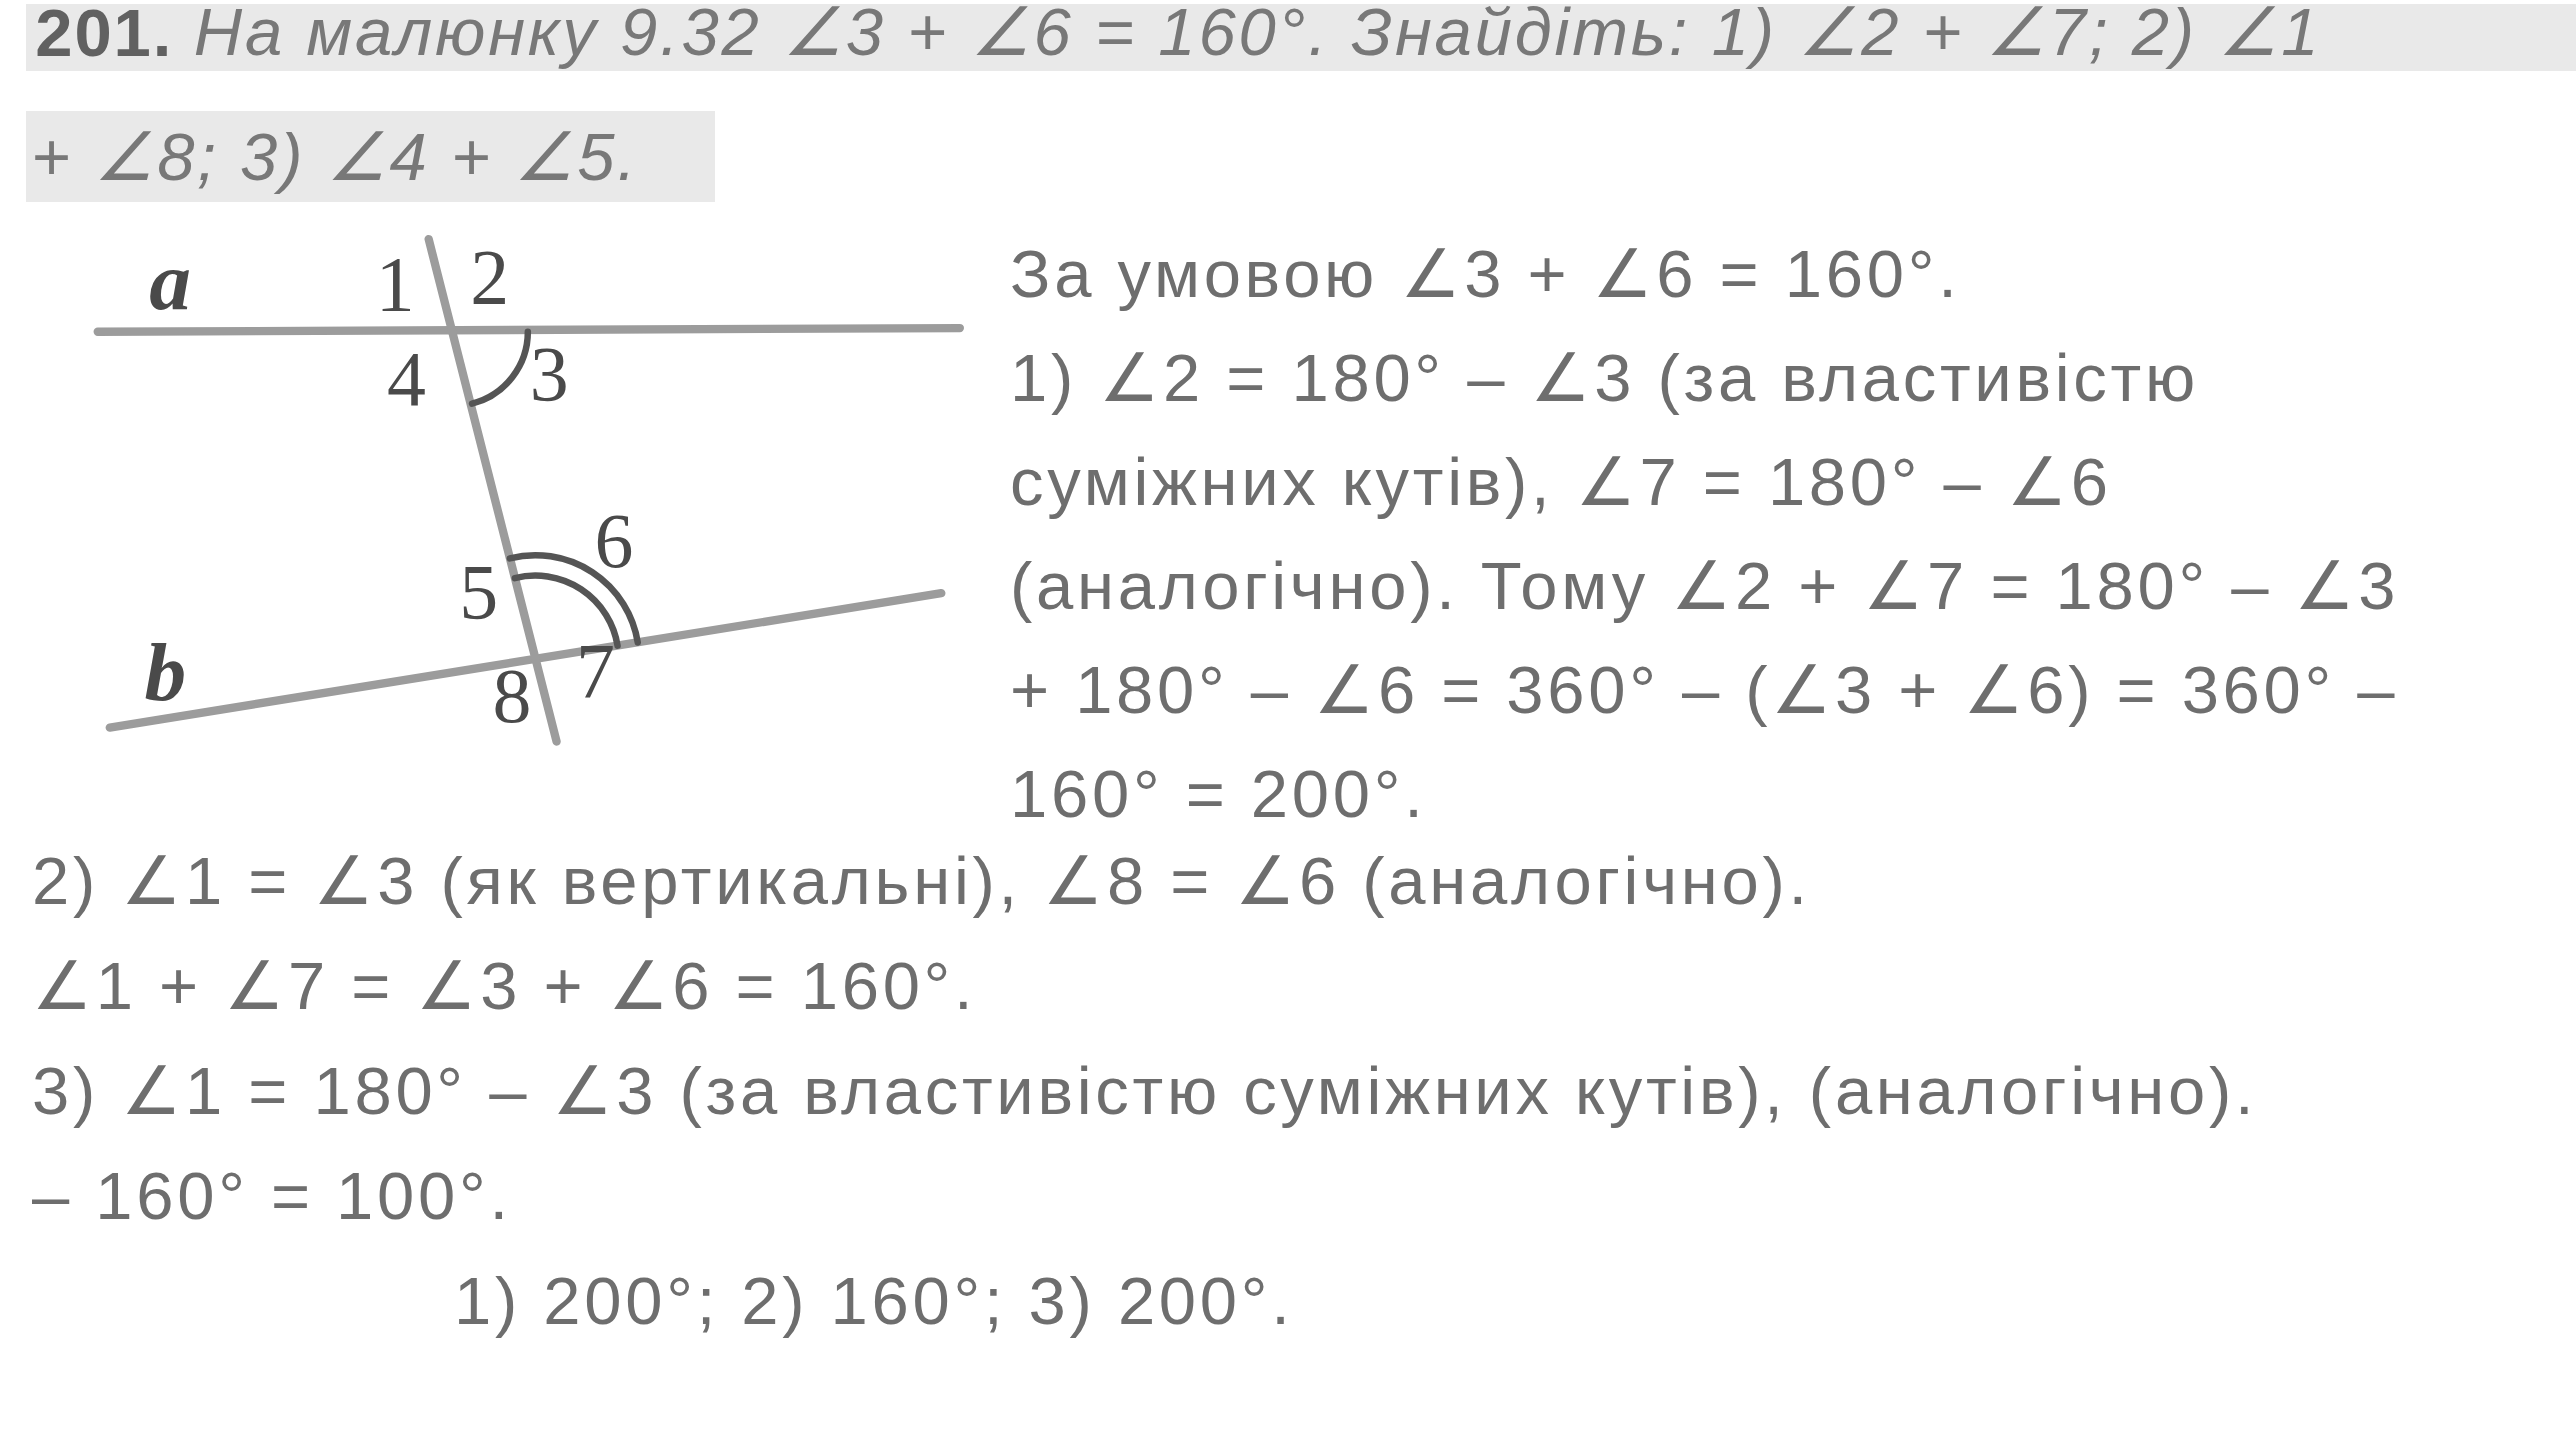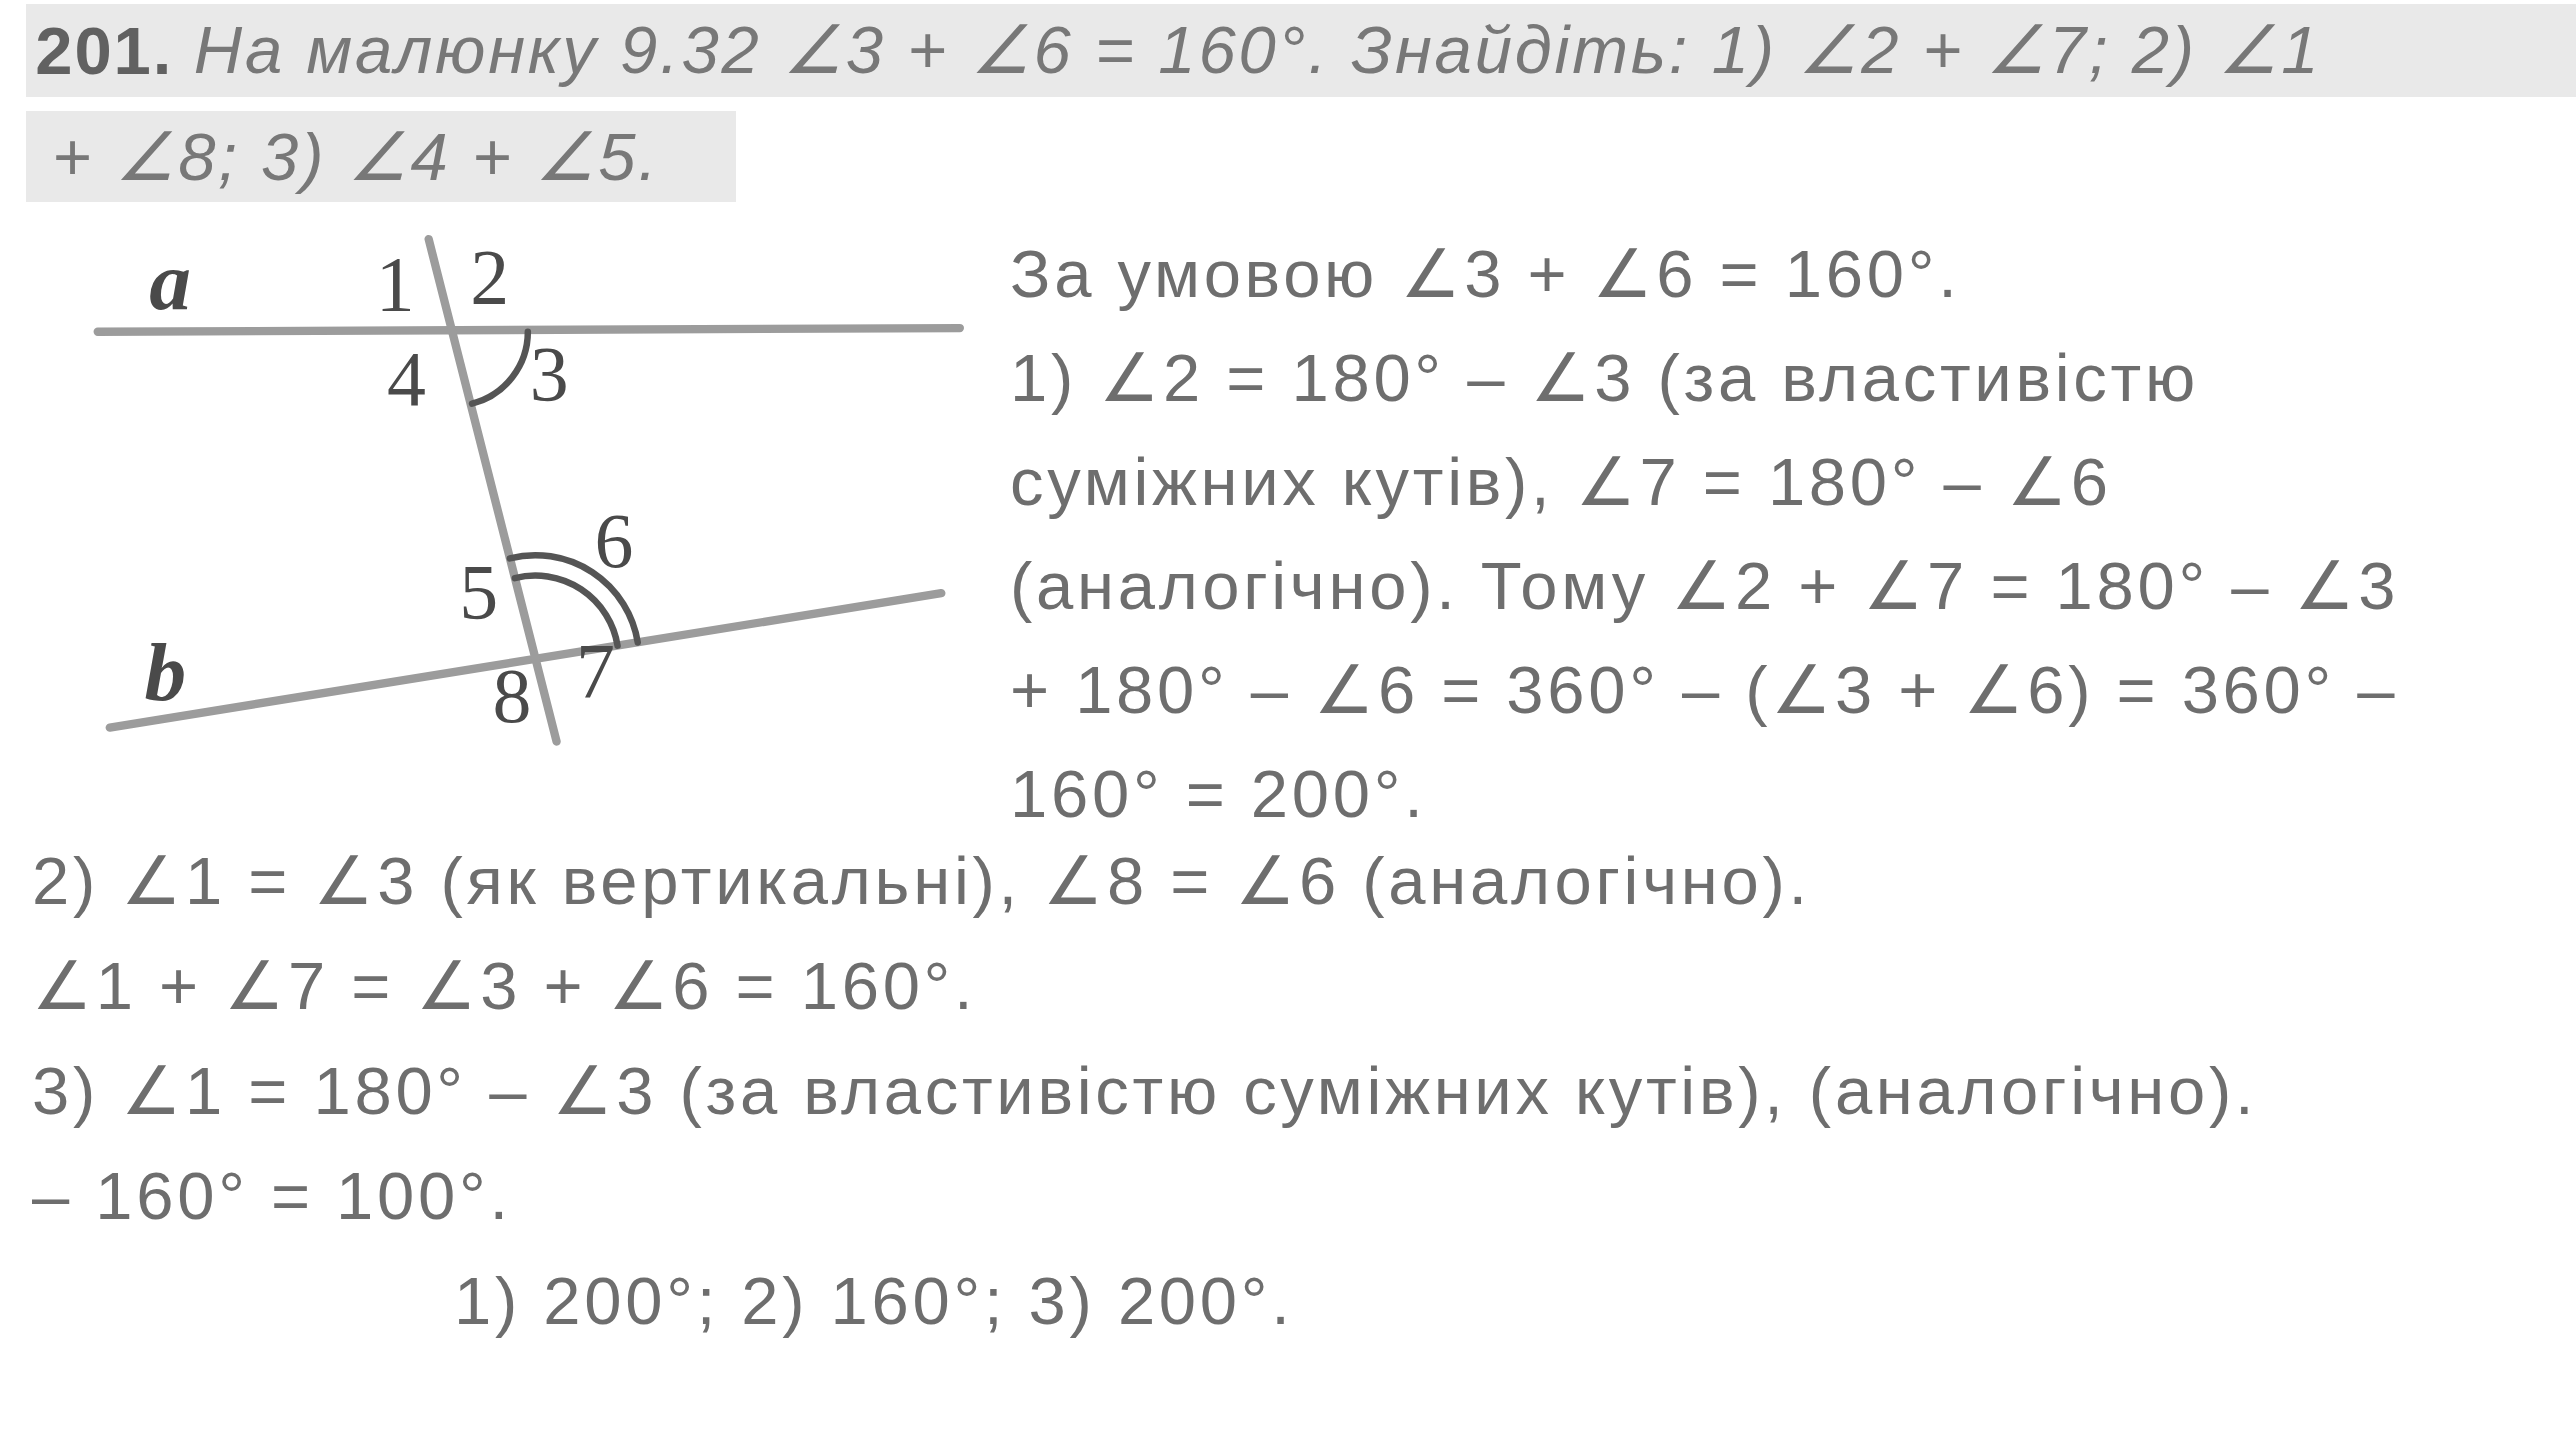--- a/index.html
+++ b/index.html
@@ -15,22 +15,22 @@
   .hdr-line{
     position:absolute;
     background:#e9e9e9;
     font-size:67px;
     font-style:italic;
     letter-spacing:2.8px;
     white-space:nowrap;
     color:#787878;
     display:flex;align-items:center;
   }
-  .hdr-line1{left:26px;top:3.7px;right:0;height:93px;padding-left:9.3px;}
-  .hdr-line2{left:26px;top:111px;width:684px;height:91px;padding-left:26px;}
+  .hdr-line1{left:26px;top:3.7px;right:0;height:67px;padding-left:9.3px;align-items:flex-end;}
+  .hdr-line2{left:26px;top:111px;width:684px;height:91px;padding-left:5px;}
   .problem-number{
     font-style:normal;
     font-weight:bold;
     color:#616161;
     letter-spacing:1.9px;
     margin-right:20.4px;
   }
   
   .diagram{position:absolute;left:56px;top:213px;width:927px;height:575px;}
   .geoline{stroke:#9c9c9c;stroke-width:9;stroke-linecap:round;}

